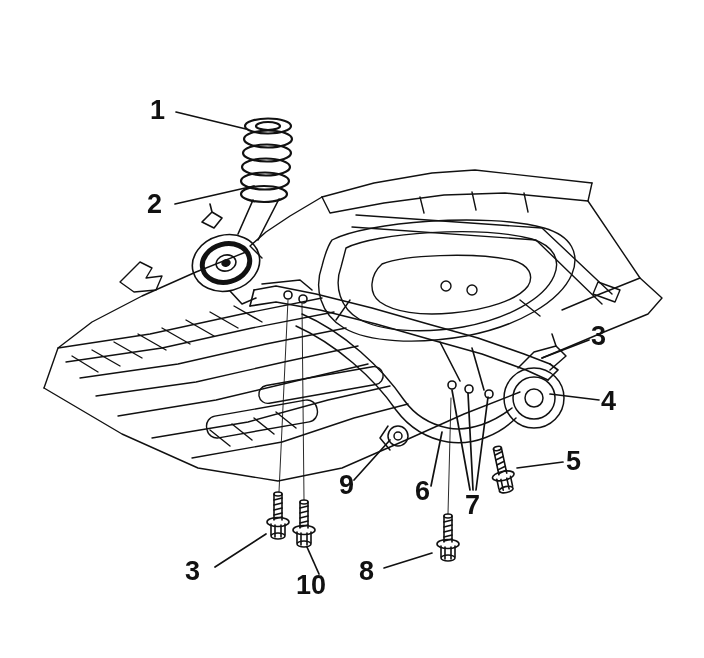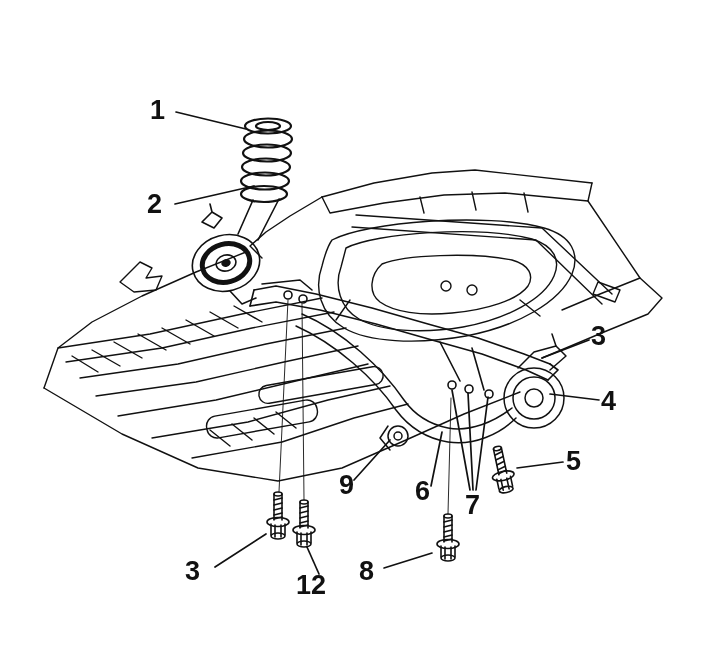--- a/index.html
+++ b/index.html
@@ -179,16 +179,16 @@
 
   <div class="callout" style="left:150px; top:97px;">1</div>
   <div class="callout" style="left:147px; top:191px;">2</div>
   <div class="callout" style="left:591px; top:323px;">3</div>
   <div class="callout" style="left:601px; top:388px;">4</div>
   <div class="callout" style="left:566px; top:448px;">5</div>
   <div class="callout" style="left:415px; top:478px;">6</div>
   <div class="callout" style="left:465px; top:492px;">7</div>
   <div class="callout" style="left:359px; top:558px;">8</div>
   <div class="callout" style="left:339px; top:472px;">9</div>
-  <div class="callout" style="left:296px; top:572px;">12</div>
+  <div class="callout" style="left:296px; top:572px;">10</div>
   <div class="callout" style="left:185px; top:558px;">3</div>
 
 </div>
 
 </body></html>

